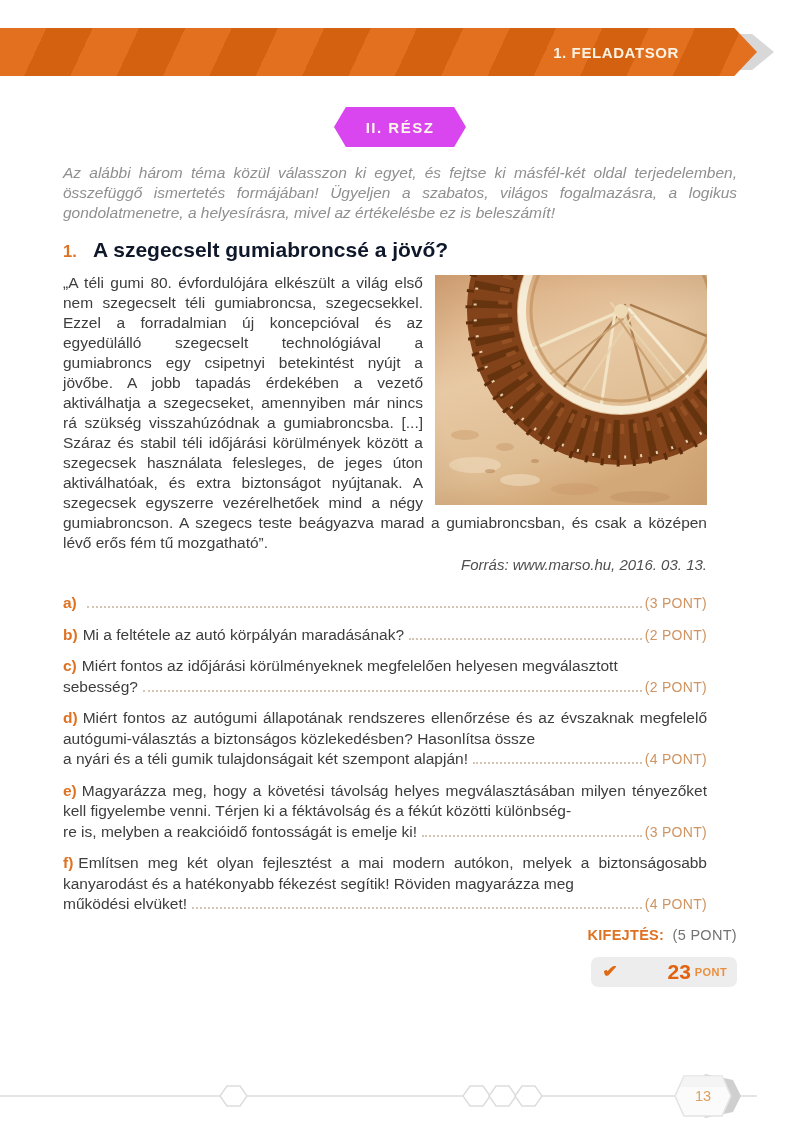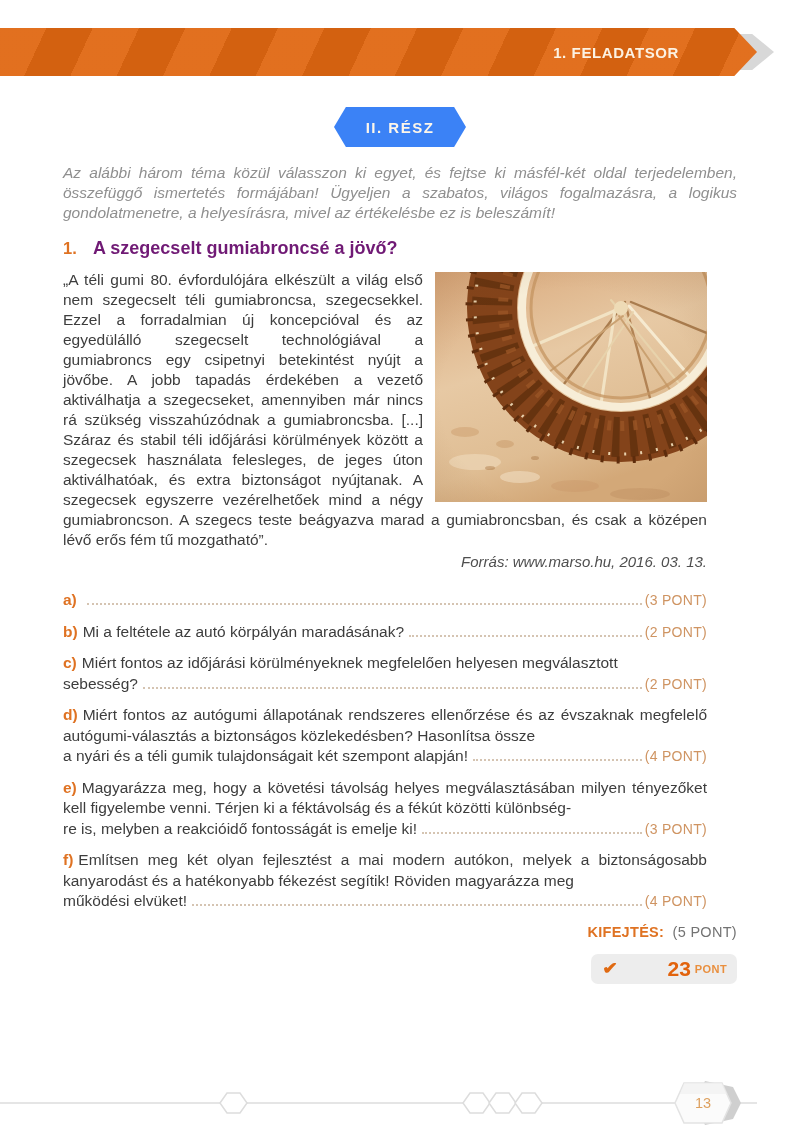--- a/index.html
+++ b/index.html
@@ -26,37 +26,37 @@
     display:flex; align-items:center; justify-content:flex-end;
   }
   .banner-title {
     color:#fcf2e2; font-weight:bold; font-size:15px; letter-spacing:0.6px;
     padding-right:78px;
   }
 
   
   .part-badge {
     position:absolute; top:107px; left:50%; transform:translateX(-50%);
-    width:132px; height:40px; background:#3b82f6;
+    width:132px; height:40px; background:#d946ef;
     clip-path:polygon(0 50%, 9% 0, 91% 0, 100% 50%, 91% 100%, 9% 100%);
     display:flex; align-items:center; justify-content:center;
   }
   .part-badge span { color:#fdf6ea; font-weight:bold; font-size:15px; letter-spacing:1.5px; }
 
   
   .content { position:absolute; top:163px; left:63px; width:674px; }
 
   .intro {
     font-style:italic; color:#8f8f8f; font-size:15.5px; line-height:20px;
     text-align:justify;
   }
 
   .task-head { margin-top:15px; display:flex; align-items:baseline; }
   .task-num { color:#df7222; font-weight:bold; font-size:16.5px; width:30px; flex:none; }
-  .task-title { color:#701a75; font-weight:bold; font-size:18px; }
+  .task-title { color:#0f172a; font-weight:bold; font-size:21px; }
 
   .quote-block {
     margin-top:11px; width:644px;
     font-size:15.5px; line-height:20px; text-align:justify; color:#3d3d3d;
   }
   .tire-figure { float:right; width:272px; height:230px; margin:2px 0 4px 12px; }
   .tire-figure svg { display:block; width:272px; height:230px; }
   .quote-source {
     clear:none; text-align:right; font-style:italic; color:#4f4f4f;
     font-size:15px; margin-top:2px;
@@ -78,21 +78,21 @@
   .score-badge {
     margin:14px 0 0 auto; width:146px; height:30px; background:#ededed;
     border-radius:7px; display:flex; align-items:center; padding:0 10px 0 12px;
   }
   .score-check { color:#e06a12; font-size:17px; font-weight:bold; transform:scaleX(1.1); }
   .score-spacer { flex:1; }
   .score-value { color:#e2630d; font-weight:bold; font-size:21px; }
   .score-unit { color:#e98f3e; font-weight:bold; font-size:11px; margin-left:4px; letter-spacing:0.4px; }
 
   
-  .footer { position:absolute; left:0; bottom:1px; width:800px; height:60px; }
+  .footer { position:absolute; left:0; bottom:8px; width:800px; height:60px; }
 </style>
 </head>
 <body>
 
 <div class="page">
 
   <div class="banner-wrap">
     <div class="banner-ribbon-back"></div>
     <div class="banner">
       <span class="banner-title">1. FELADATSOR</span>

